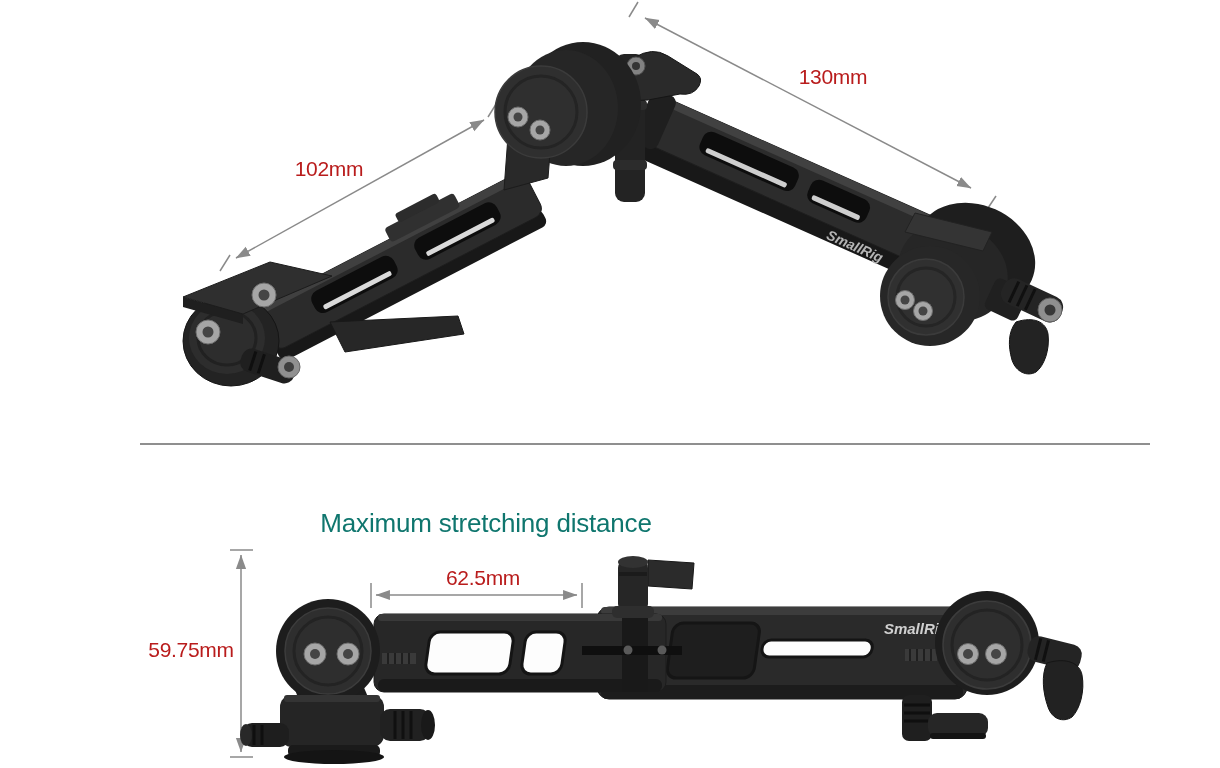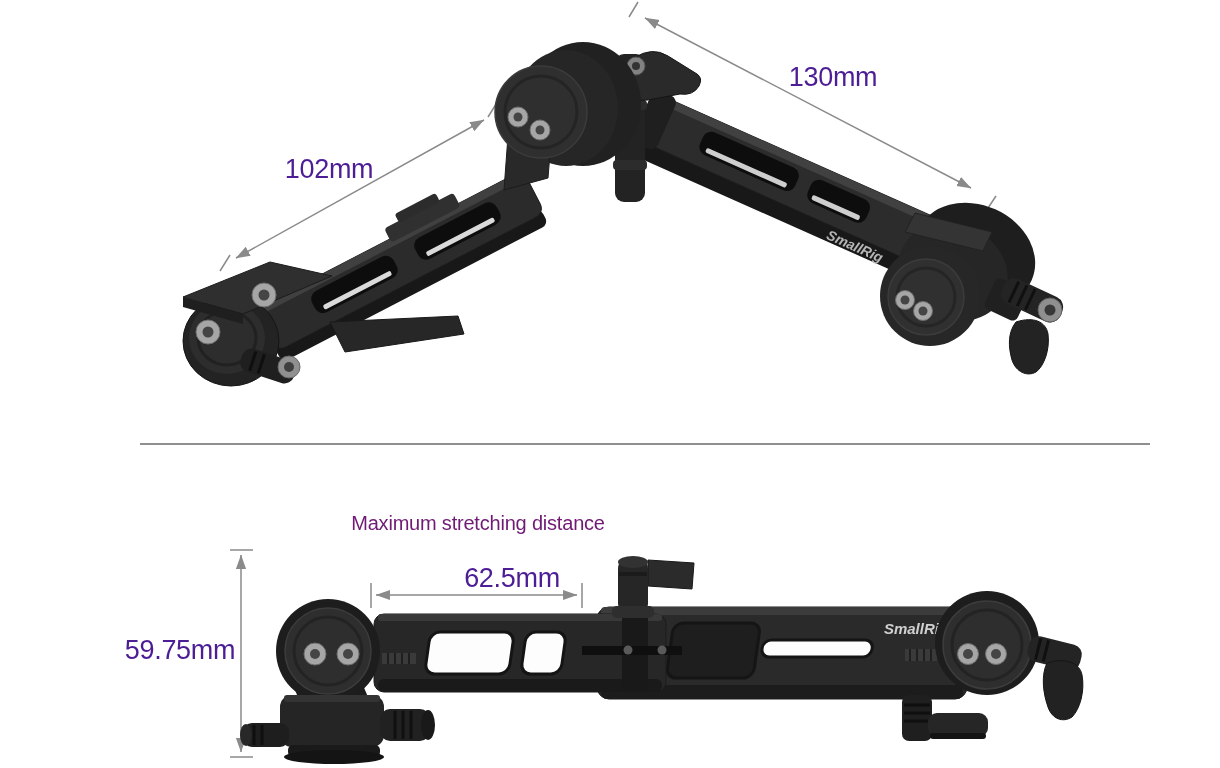--- a/index.html
+++ b/index.html
@@ -3,25 +3,25 @@
 <meta charset="utf-8">
 <style>
   html,body{margin:0;padding:0;background:#ffffff;}
   .stage{
     position:relative;width:1220px;height:768px;background:#ffffff;
     font-family:"Liberation Sans","DejaVu Sans",sans-serif;overflow:hidden;
   }
   .layer{position:absolute;left:0;}
   .dim-label{
     position:absolute;transform:translate(-50%,-50%);
-    font-size:27px;color:#4c1d95;letter-spacing:-0.3px;white-space:nowrap;text-align:right;
+    font-size:21px;color:#b91c1c;letter-spacing:-0.3px;white-space:nowrap;text-align:right;
   }
   .section-title{
     position:absolute;transform:translate(-50%,-50%);
-    font-size:20px;color:#701a75;letter-spacing:-0.2px;white-space:nowrap;
+    font-size:26px;color:#0f766e;letter-spacing:-0.2px;white-space:nowrap;margin-left:8px;
   }
   .divider{
     position:absolute;left:140px;top:443px;width:1010px;height:1.5px;
     background:#8f8f8f;
   }
   svg text.logo{
     font-family:"Liberation Sans","DejaVu Sans",sans-serif;
     font-style:italic;font-weight:600;
   }
 </style>
@@ -269,16 +269,16 @@
         <rect x="902" y="252" width="30" height="46" rx="7" fill="#1f1f1f"></rect>
         <line x1="904" y1="262" x2="930" y2="262" stroke="#0f0f0f" stroke-width="3"></line>
         <line x1="904" y1="270" x2="930" y2="270" stroke="#0f0f0f" stroke-width="3"></line>
         <line x1="904" y1="278" x2="930" y2="278" stroke="#0f0f0f" stroke-width="3"></line>
         <rect x="928" y="270" width="60" height="24" rx="9" fill="#262626"></rect>
         <rect x="930" y="290" width="56" height="6" rx="3" fill="#141414"></rect>
       </g>
     </g>
   </svg>
 
-  <div class="dim-label" style="left:512px;top:578px">62.5mm</div>
-  <div class="dim-label" style="left:180px;top:650px">59.75mm</div>
+  <div class="dim-label" style="left:483px;top:578px">62.5mm</div>
+  <div class="dim-label" style="left:191px;top:650px">59.75mm</div>
 
 </div>
 
 </body></html>

